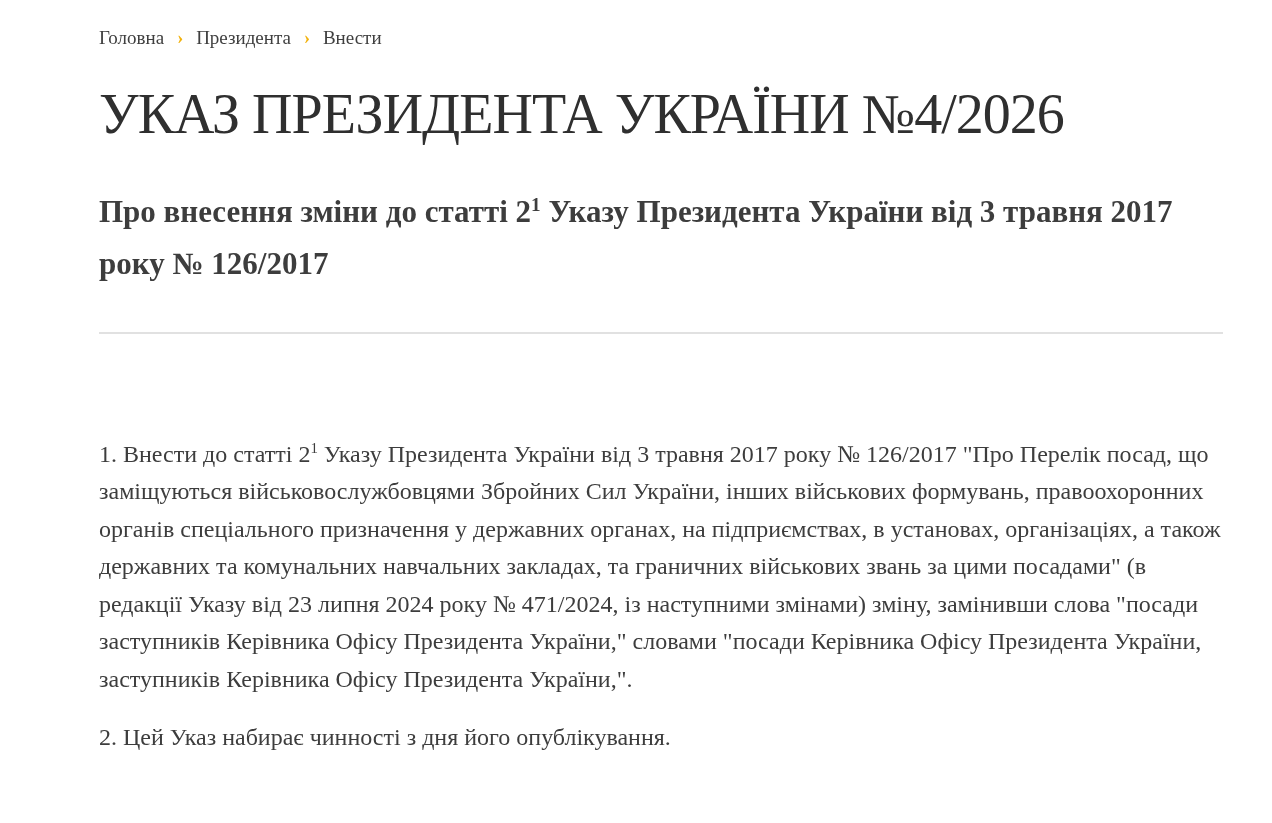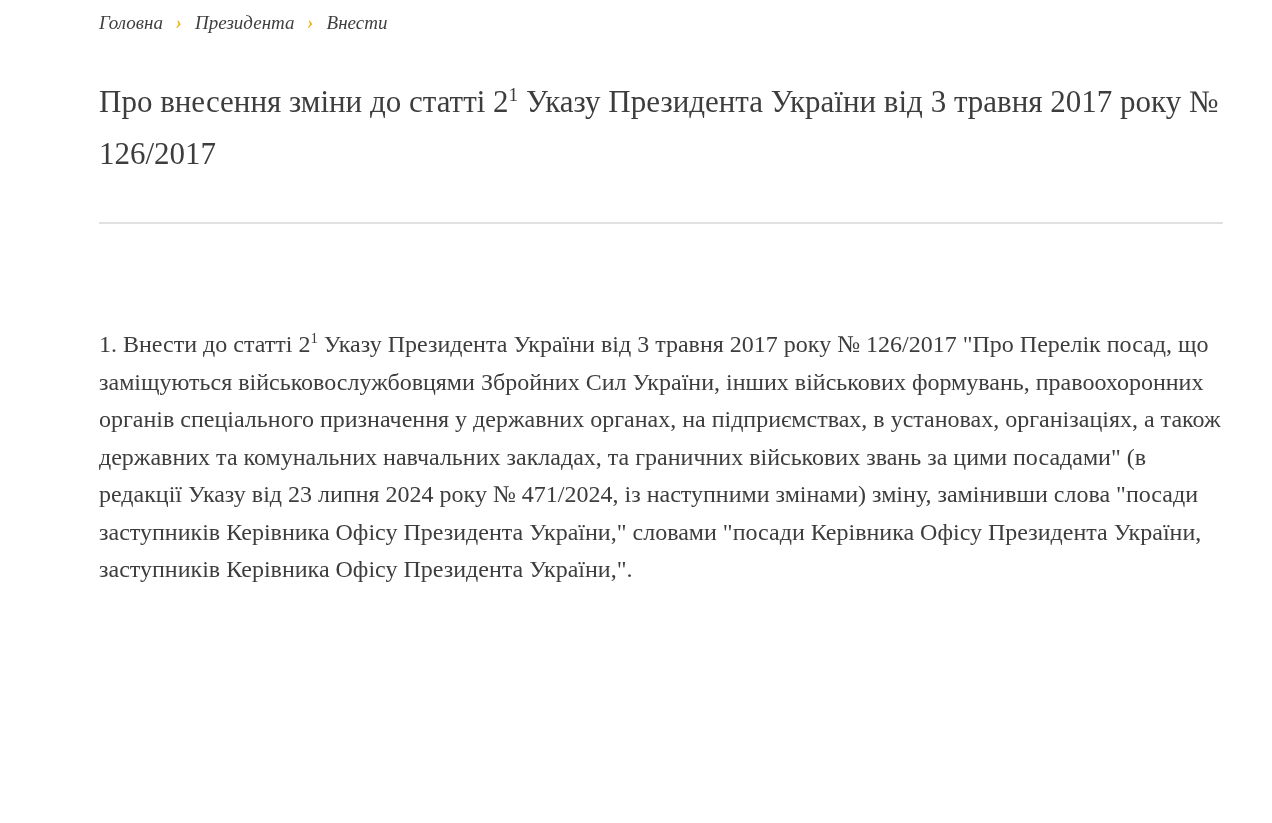--- a/index.html
+++ b/index.html
@@ -12,27 +12,26 @@
     overflow: hidden;
     font-family: "Liberation Serif", serif;
     color: #3d3d3d;
   }
   .container {
     margin-left: 99px;
     width: 1124px;
   }
   
   .breadcrumb {
-    padding-top: 12px;
+    padding-top: 27px;
     font-size: 19px;
     display: flex;
     align-items: center;
     gap: 13px;
     color: #3f3f3f;
-    font-style: italic;
   }
   .breadcrumb .crumb {
     color: #3f3f3f;
     text-decoration: none;
     cursor: pointer;
   }
   .breadcrumb .sep {
     color: #f2b20d;
     font-weight: bold;
     font-size: 18px;
@@ -45,21 +44,21 @@
     font-weight: normal;
     font-size: 56px;
     line-height: 1.05;
     letter-spacing: -1px;
     color: #2f2f2f;
     white-space: nowrap;
   }
   
   .subtitle {
     margin: 42px 0 0 0;
-    font-weight: normal;
+    font-weight: bold;
     font-size: 31px;
     line-height: 52px;
     color: #3d3d3d;
   }
   
   .divider {
     margin: 42px 0 0 0;
     border: 0;
     border-top: 2px solid #e1e1e1;
     height: 0;
@@ -85,22 +84,24 @@
 <div class="container">
 
   <nav class="breadcrumb">
     <a class="crumb">Головна</a>
     <span class="sep">›</span>
     <a class="crumb">Президента</a>
     <span class="sep">›</span>
     <a class="crumb">Внести</a>
   </nav>
 
+  <h1 class="title">УКАЗ ПРЕЗИДЕНТА УКРАЇНИ №4/2026</h1>
 
   <h2 class="subtitle"><span>Про внесення зміни до статті 2</span><sup>1</sup><span> Указу Президента України від 3 травня 2017 року № 126/2017</span></h2>
 
   <hr class="divider">
 
   <div class="decree-text">
     <p class="p1"><span>1. Внести до статті 2</span><sup>1</sup><span> Указу Президента України від 3 травня 2017 року № 126/2017 "Про Перелік посад, що заміщуються військовослужбовцями Збройних Сил України, інших військових формувань, правоохоронних органів спеціального призначення у державних органах, на підприємствах, в установах, організаціях, а також державних та комунальних навчальних закладах, та граничних військових звань за цими посадами" (в редакції Указу від 23 липня 2024 року № 471/2024, із наступними змінами) зміну, замінивши слова "посади заступників Керівника Офісу Президента України," словами "посади Керівника Офісу Президента України, заступників Керівника Офісу Президента України,".</span></p>
+    <p class="p2">2. Цей Указ набирає чинності з дня його опублікування.</p>
   </div>
 
 </div>
 
 </body></html>

